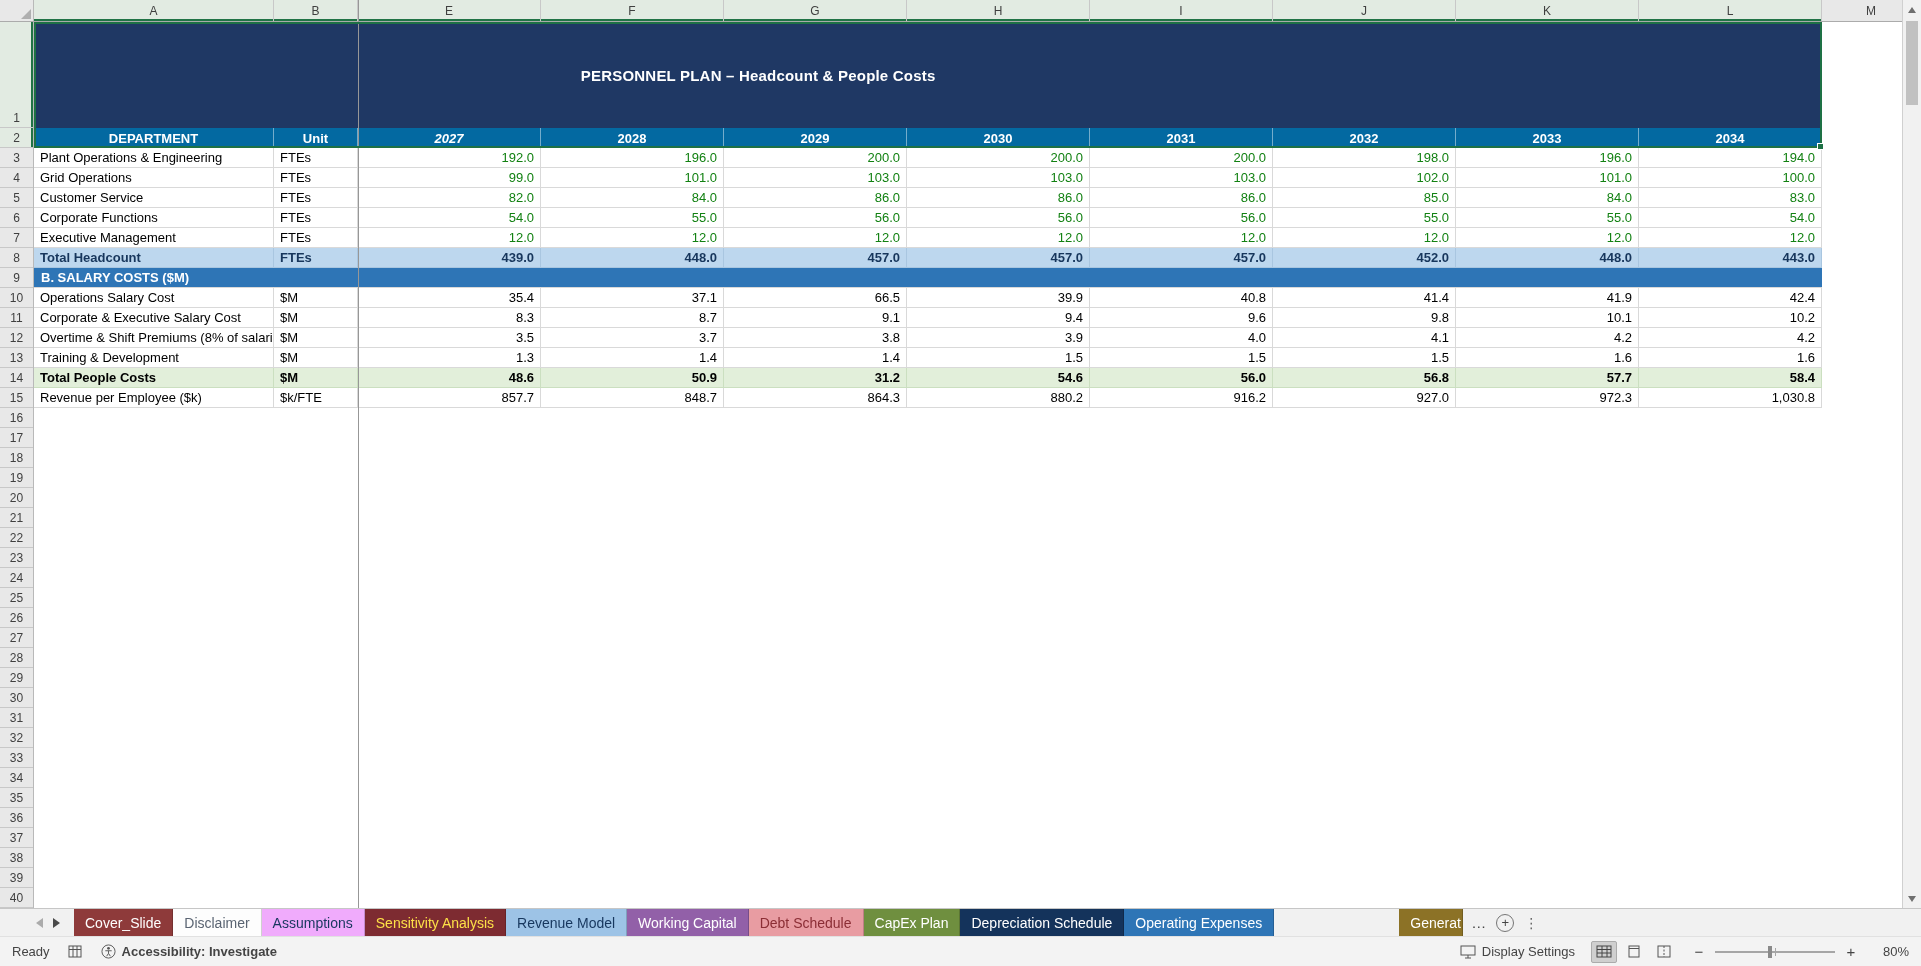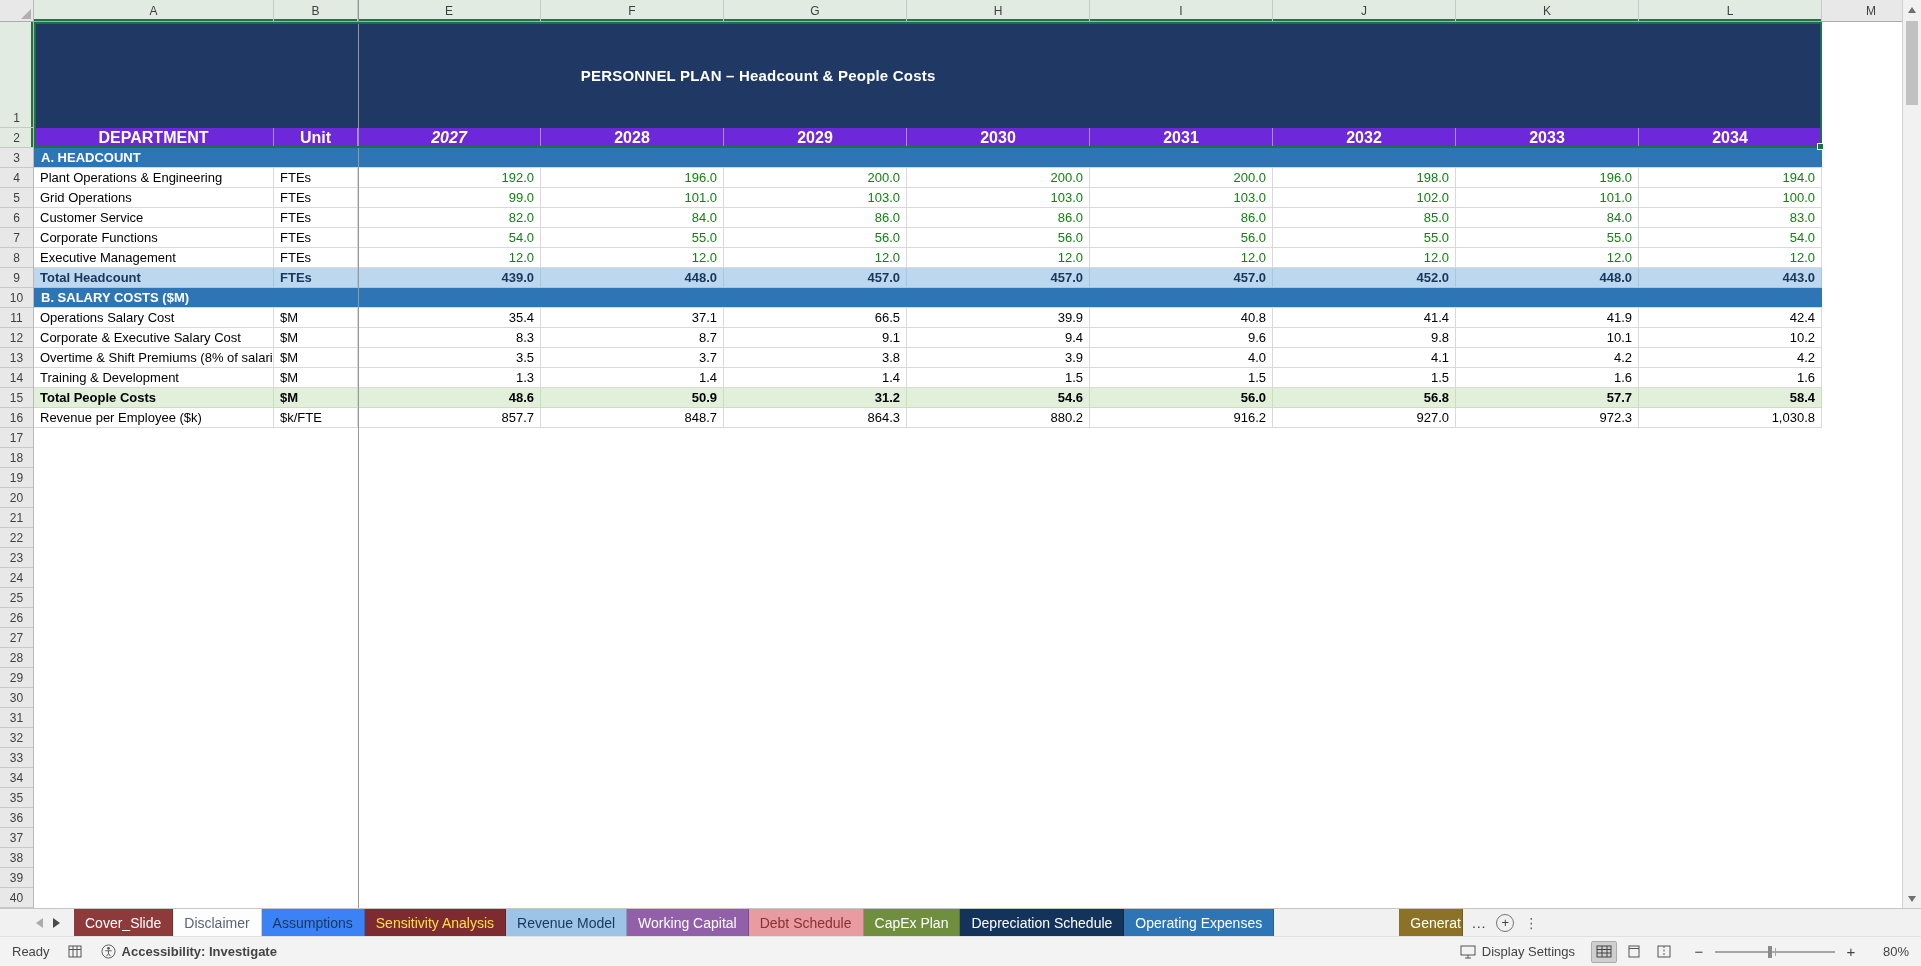--- a/index.html
+++ b/index.html
@@ -28,21 +28,21 @@
   .row-h.sel { background:#E2EBE2; box-shadow:inset -2px 0 0 #217346; }
 
   .cells { flex:1 1 auto; position:relative; background:#fff; overflow:hidden; }
   .row { display:flex; height:20px; }
   .row.title-row { height:106px; }
   .banner { width:1788px; flex:0 0 1788px; background:#1F3864; position:relative; }
   .banner-text { position:absolute; left:40.5%; top:50%; transform:translate(-50%,-50%);
                  color:#fff; font-size:15px; font-weight:bold; white-space:nowrap; letter-spacing:.2px; }
   .mfill { flex:1 1 auto; background:#fff; }
 
-  .h-cell { background:#6d28d9; color:#fff; font-weight:bold; font-size:16px;
+  .h-cell { background:#0369a1; color:#fff; font-weight:bold; font-size:13px;
             display:flex; align-items:center; justify-content:center;
             border-right:1px solid rgba(255,255,255,.45); flex:0 0 auto; }
 
   .cell { font-size:13px; color:#000; display:flex; align-items:center; flex:0 0 auto;
           border-right:1px solid #D9D9D9; border-bottom:1px solid #D9D9D9;
           padding:0 6px; overflow:hidden; white-space:nowrap; background:#fff; }
   .cA { width:240px; }
   .cB { width:84px; }
   .cY { width:183px; justify-content:flex-end; }
   .val.green { color:#128112; }
@@ -193,24 +193,20 @@
             <div class="h-cell" style="width: 183px;">2030</div>
             <div class="h-cell" style="width: 183px;">2031</div>
             <div class="h-cell" style="width: 183px;">2032</div>
             <div class="h-cell" style="width: 183px;">2033</div>
             <div class="h-cell" style="width: 183px;">2034</div>
             <div class="mfill"></div>
           </div>
 
         <div id="data-rows">
 
-        <div class="row t-section">
-              <div class="section-cell">A. HEADCOUNT</div>
-              <div class="mfill"></div>
-            </div>
             <div class="row t-data">
               <div class="cell cA">Plant Operations &amp; Engineering</div>
               <div class="cell cB">FTEs</div>
               <div class="cell cY val green">192.0</div>
               <div class="cell cY val green">196.0</div>
               <div class="cell cY val green">200.0</div>
               <div class="cell cY val green">200.0</div>
               <div class="cell cY val green">200.0</div>
               <div class="cell cY val green">198.0</div>
               <div class="cell cY val green">196.0</div>
@@ -387,21 +383,21 @@
 
   <div class="tab-bar">
     <div class="tab-nav">
       <span class="tri-left"></span>
       <span class="tri-right"></span>
     </div>
     <div class="tabs">
 
     <div class="tab" style="background: rgb(142, 58, 58); color: rgb(255, 255, 255);">Cover_Slide</div>
         <div class="tab" style="background: rgb(253, 253, 253); color: rgb(90, 100, 114);">Disclaimer</div>
-        <div class="tab" style="background: #3b82f6; color: rgb(23, 55, 94);">Assumptions</div>
+        <div class="tab" style="background: #f0abfc; color: rgb(23, 55, 94);">Assumptions</div>
         <div class="tab" style="background: rgb(125, 43, 49); color: #fde047;">Sensitivity Analysis</div>
         <div class="tab" style="background: rgb(157, 195, 230); color: rgb(23, 55, 94);">Revenue Model</div>
         <div class="tab" style="background: rgb(146, 96, 168); color: rgb(255, 255, 255);">Working Capital</div>
         <div class="tab" style="background: rgb(232, 156, 162); color: rgb(139, 46, 53);">Debt Schedule</div>
         <div class="tab" style="background: rgb(111, 143, 63); color: rgb(255, 255, 255);">CapEx Plan</div>
         <div class="tab" style="background: rgb(20, 51, 91); color: rgb(255, 255, 255);">Depreciation Schedule</div>
         <div class="tab" style="background: rgb(46, 117, 182); color: rgb(255, 255, 255);">Operating Expenses</div>
         <div class="tab active" style="background: rgb(255, 255, 255); color: rgb(33, 115, 70); margin-top: 48px;">Personnel Plan</div>
         <div class="tab trunc" style="background: rgb(140, 114, 38); color: rgb(255, 255, 255);">Generat</div>
       </div>

